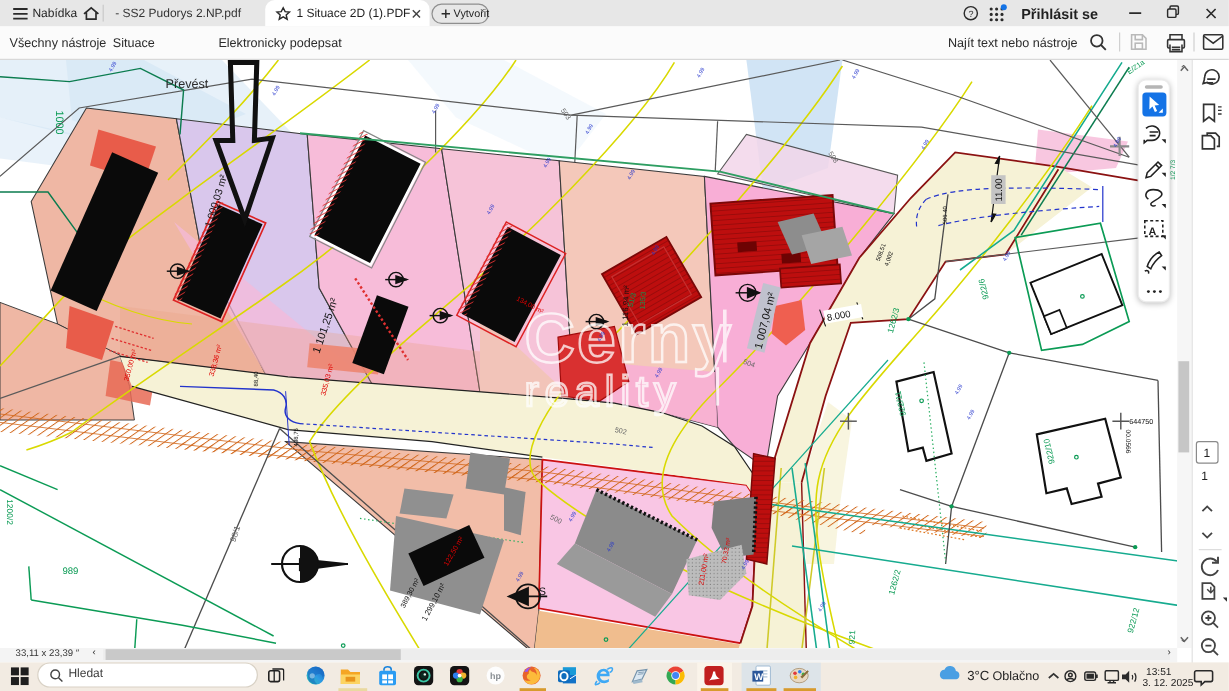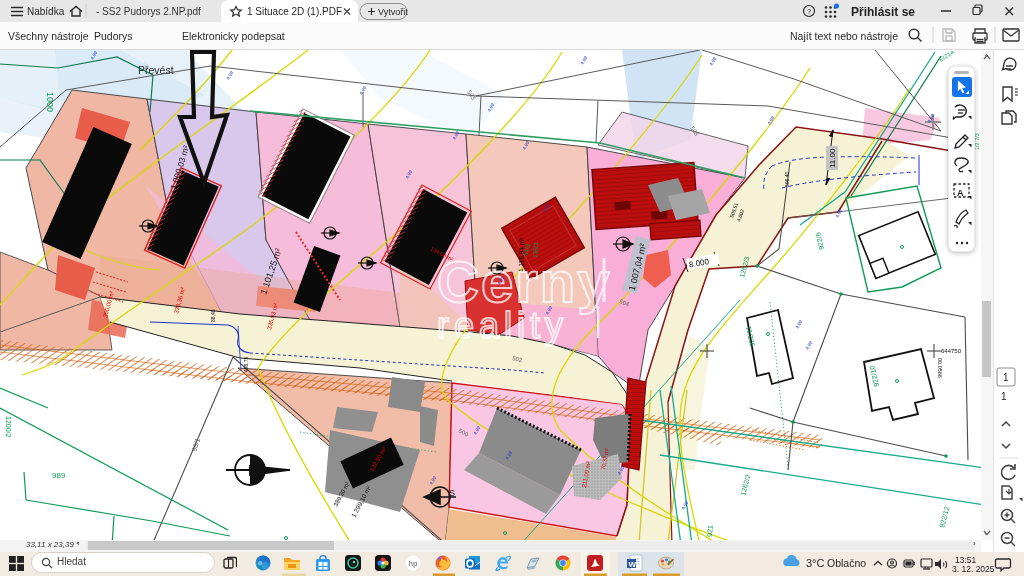--- a/index.html
+++ b/index.html
@@ -405,21 +405,21 @@
 </div>
 
 <div id="vscroll"></div>
 <div id="vthumb"></div>
 <div class="abs" style="left:983px;top:53px;font-size:8px;color:#555;">⌃</div>
 <div class="abs" style="left:983px;top:528px;font-size:8px;color:#555;">⌄</div>
 
 <div id="rpanel"></div>
 
 <div id="statusbar"></div>
-<div class="abs" style="left:26px;top:540px;font-size:8px;color:#333;font-style:italic;">33,11 x 23,39 ″</div>
+<div class="abs" style="left:13px;top:540px;font-size:8px;color:#333;">33,11 x 23,39 ″</div>
 <div class="abs" style="left:77px;top:539px;font-size:8px;color:#333;">‹</div>
 <div class="abs" style="left:86px;top:541px;width:889px;height:9px;background:#ededed;"></div>
 <div class="abs" style="left:88px;top:541px;width:246px;height:9px;background:#c9c9c9;"></div>
 <div class="abs" style="left:973px;top:539px;font-size:8px;color:#333;">›</div>
 
 <div class="abs" style="left:948px;top:66px;width:27px;height:186px;background:#fff;border:1px solid #ececec;border-radius:7px;box-shadow:0 1px 5px rgba(0,0,0,.28);">
 <div class="abs" style="left:5px;top:4px;width:15px;height:2.5px;background:#b5b5b5;border-radius:2px;"></div>
 <div class="abs" style="left:3px;top:10px;width:20px;height:20px;background:#1473e6;border-radius:3px;">
 <svg width="20" height="20" viewBox="0 0 20 20">
         <path d="M 6,3.5 L 14,10.5 L 10.2,11 L 12.3,15.5 L 10.4,16.3 L 8.4,11.8 L 5.8,14.3 Z" fill="#fff"></path>
@@ -697,21 +697,21 @@
 <line x1="941" y1="11" x2="951" y2="11" stroke="#2a2a2a" stroke-width="1.5"></line>
 <g fill="none" stroke="#2a2a2a" stroke-width="1.2">
 <rect x="973" y="7.5" width="7" height="7" rx="1"></rect>
 <path d="M 975,7.5 l 0,-1.5 a 1,1 0 0 1 1,-1 l 5,0 a 1,1 0 0 1 1,1 l 0,5 a 1,1 0 0 1 -1,1 l -1,0"></path>
 <path d="M 1005.5,7.5 l 7.5,7.5 M 1013,7.5 l -7.5,7.5" stroke-width="1.4"></path>
 </g>
 </svg>
 
 <div id="toolbar"></div>
 <div class="tb-item" style="left:8px;top:30px;">Všechny nástroje</div>
-<div class="tb-item" style="left:94px;top:30px;">Pudorys</div>
+<div class="tb-item" style="left:94px;top:30px;">Situace</div>
 <div class="tb-item" style="left:138px;top:30px;margin-top:34px;">Převést</div>
 <div class="tb-item" style="left:182px;top:30px;">Elektronicky podepsat</div>
 <div class="tb-item" style="left:790px;top:30px;">Najít text nebo nástroje</div>
 <svg class="abs" style="left:905px;top:22px;" width="119" height="27" viewBox="0 0 119 27">
 <circle cx="9" cy="12" r="4.8" fill="none" stroke="#333" stroke-width="1.5"></circle>
     <line x1="12.5" y1="15.5" x2="16.5" y2="19.5" stroke="#333" stroke-width="1.5"></line>
 <line x1="28" y1="5" x2="28" y2="21" stroke="#d0d0d0" stroke-width="1"></line>
 <g fill="none" stroke="#b9b9b9" stroke-width="1.3">
 <path d="M 38,7 l 9,0 3,3 0,9 -12,0 Z"></path>
       <path d="M 41,7 l 0,4 6,0 0,-4"></path>

